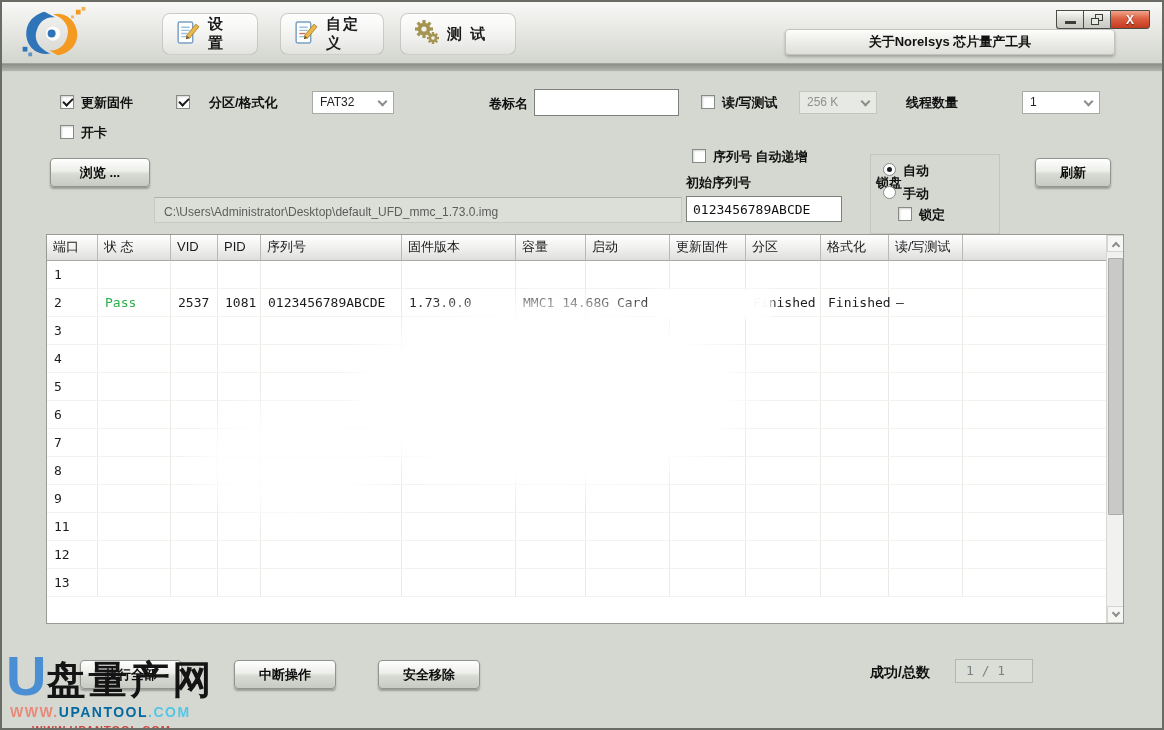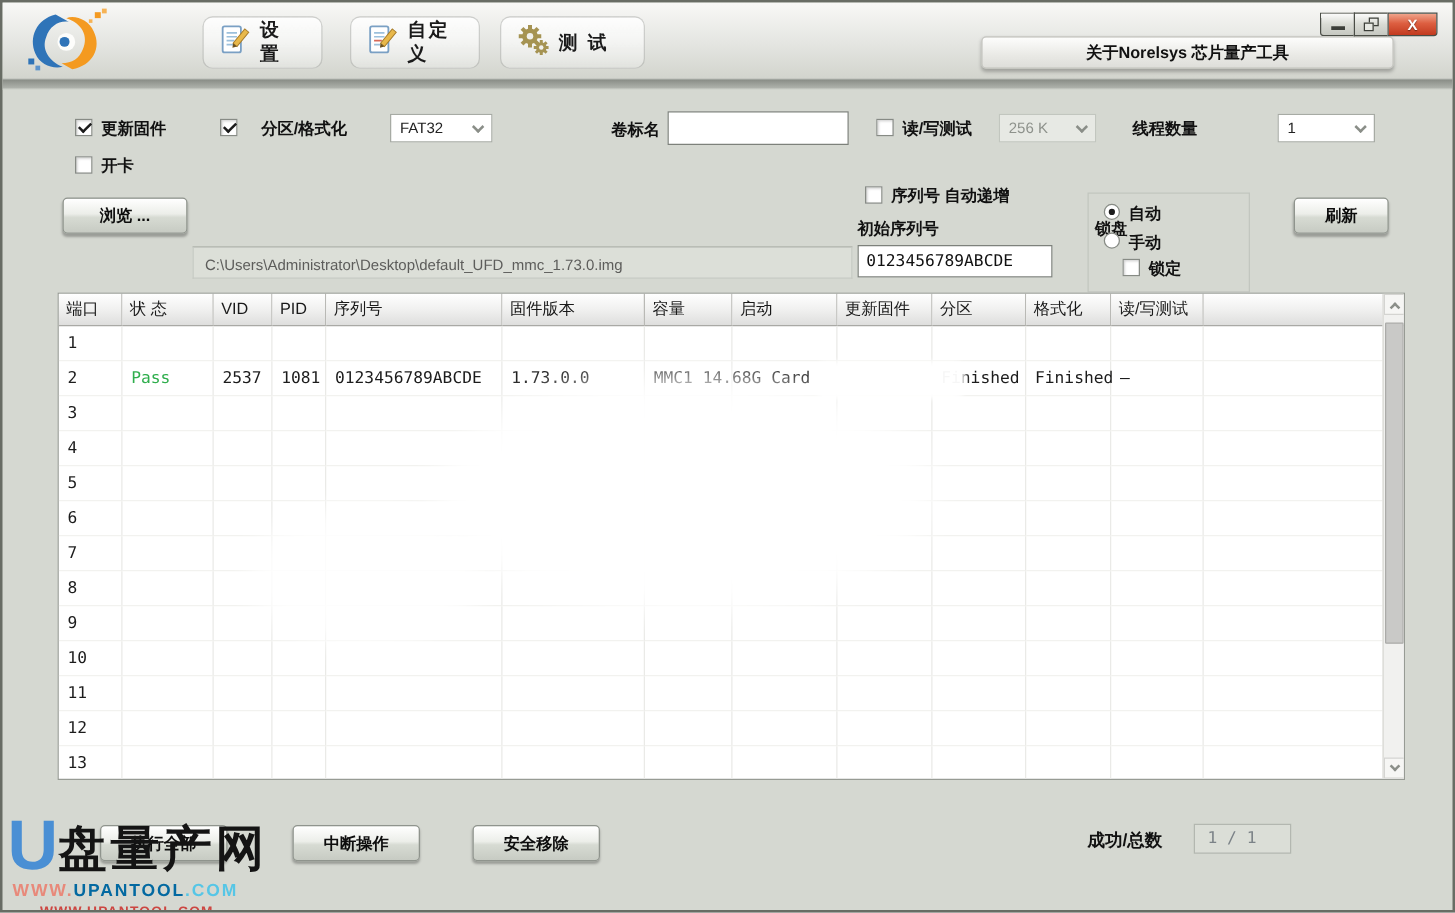--- a/index.html
+++ b/index.html
@@ -394,35 +394,20 @@
             <div class="bcell"></div>
             <div class="bcell"></div>
             <div class="bcell"></div>
             <div class="bcell"></div>
             <div class="bcell"></div>
             <div class="bcell"></div>
             <div class="bcell"></div>
             <div class="bcell"></div>
           </div>
           <div class="trow brow">
-            <div class="bcell">10</div>
-            <div class="bcell"></div>
-            <div class="bcell"></div>
-            <div class="bcell"></div>
-            <div class="bcell"></div>
-            <div class="bcell"></div>
-            <div class="bcell"></div>
-            <div class="bcell"></div>
-            <div class="bcell"></div>
-            <div class="bcell"></div>
-            <div class="bcell"></div>
-            <div class="bcell"></div>
-            <div class="bcell"></div>
-          </div>
-          <div class="trow brow">
             <div class="bcell">11</div>
             <div class="bcell"></div>
             <div class="bcell"></div>
             <div class="bcell"></div>
             <div class="bcell"></div>
             <div class="bcell"></div>
             <div class="bcell"></div>
             <div class="bcell"></div>
             <div class="bcell"></div>
             <div class="bcell"></div>

